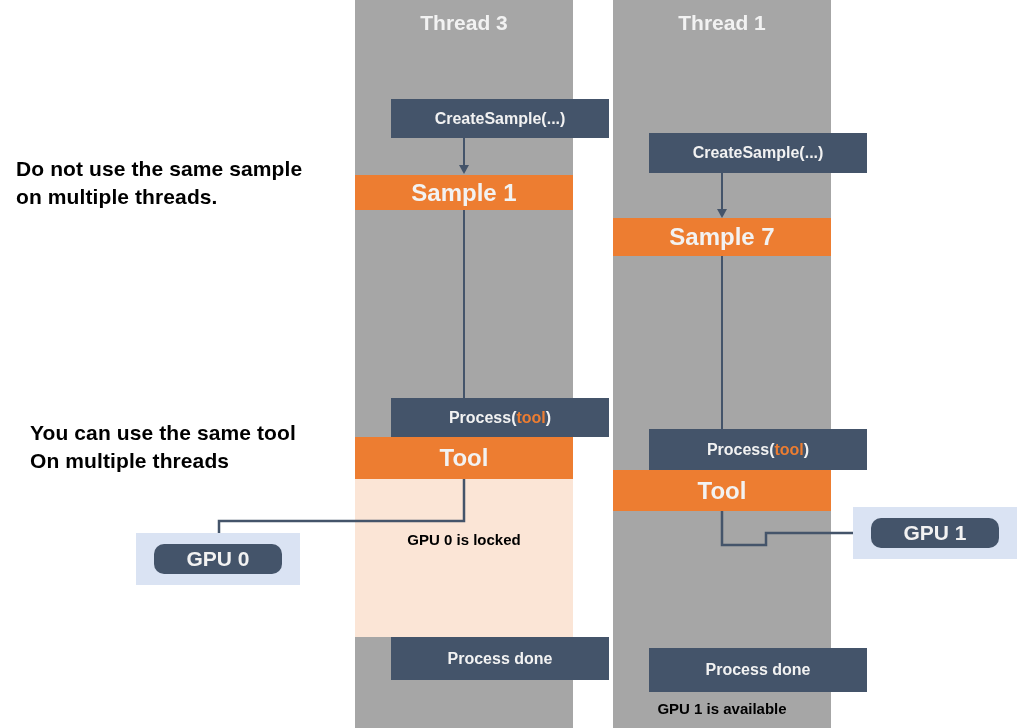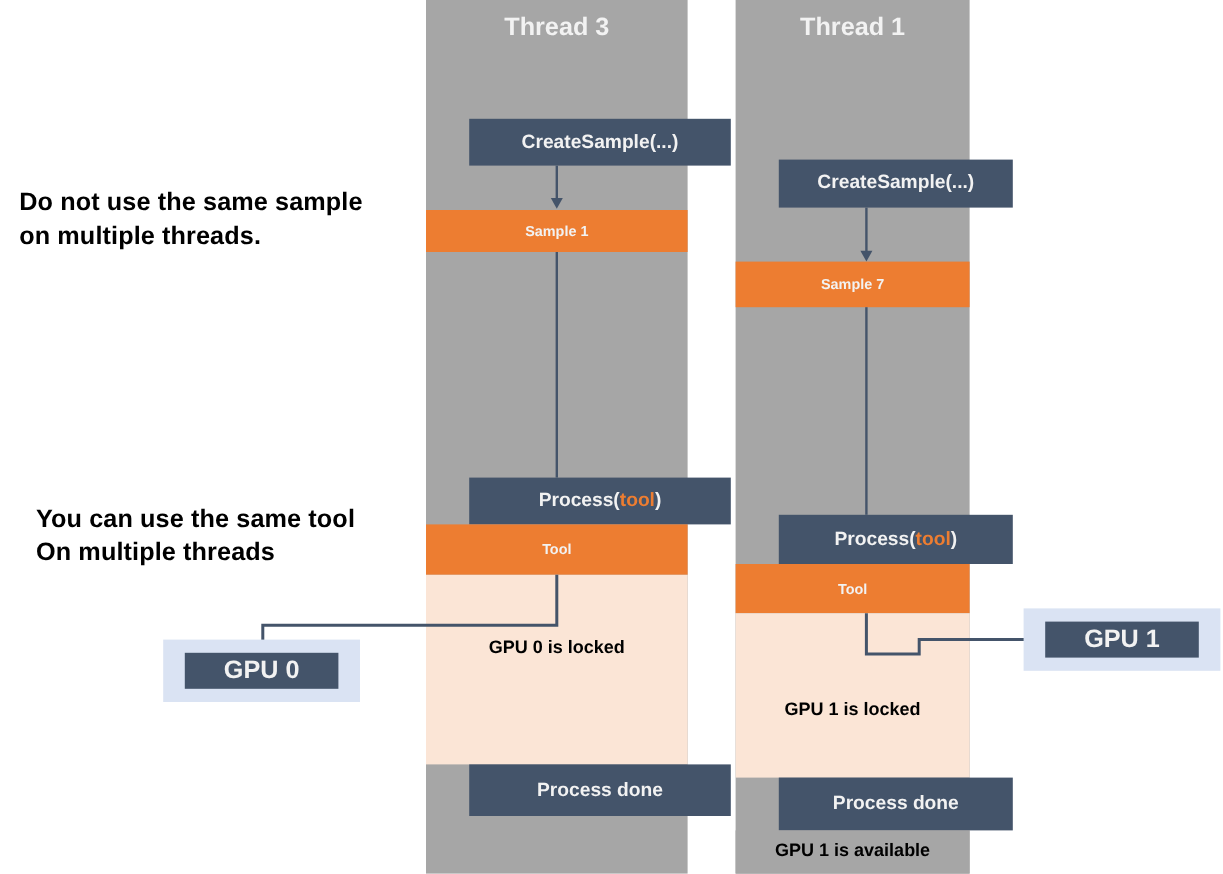--- a/index.html
+++ b/index.html
@@ -24,60 +24,60 @@
   }
   #note-sample{left:16px;top:155px;width:340px;}
   #note-tool{left:30px;top:419px;width:330px;}
 
   
   .thread-col{
     position:absolute;
     background:#a6a6a6;
   }
   #thread0-col{left:355px;top:0px;width:218px;height:728px;}
-  #thread1-col{left:613px;top:0px;width:195px;height:728px;text-decoration:underline;}
+  #thread1-col{left:613px;top:0px;width:218px;height:728px;text-decoration:underline;}
 
   .thread-title{
     position:absolute;
     left:0;width:100%;
     text-align:center;
     color:#f2f2f2;
     font-weight:bold;
     font-size:21px;
   }
   #thread0-title{top:11px;}
   #thread1-title{top:11px;}
 
   .band{
     position:absolute;
     left:0;width:100%;
     display:flex;align-items:center;justify-content:center;
     box-sizing:border-box;
   }
   .band-dark{background:#44546a;color:#f2f2f2;font-weight:bold;font-size:16px;margin-left:36px;}
-  .band-orange{background:#ed7d31;color:#f2f2f2;font-weight:bold;font-size:12px;}
+  .band-orange{background:#ed7d31;color:#f2f2f2;font-weight:bold;font-size:24px;}
   .band-locked{background:#fbe5d6;color:#000000;font-weight:bold;font-size:15px;}
   .band-avail{background:#a6a6a6;color:#000000;font-weight:bold;font-size:15px;}
   .tool-word{color:#ed7d31;}
 
   
   .connector{position:absolute;left:0;top:0;width:1019px;height:728px;pointer-events:none;}
 
   
   .gpu-outer{
     position:absolute;
     background:#dae3f3;
     display:flex;align-items:center;justify-content:center;
   }
   .gpu-inner{
     background:#44546a;
     color:#f2f2f2;
     font-weight:bold;
     font-size:21px;
-    display:flex;align-items:center;justify-content:center;
+    display:flex;align-items:center;justify-content:center;border-radius:10px;
   }
   #gpu0-outer{left:136px;top:533px;width:164px;height:52px;}
   #gpu0-inner{width:128px;height:30px;}
   #gpu1-outer{left:853px;top:507px;width:164px;height:52px;}
   #gpu1-inner{width:128px;height:30px;}
 </style>
 </head>
 <body>
 
 <div class="canvas">
@@ -111,21 +111,20 @@
     <div class="band band-orange" style="top:218px;height:38px;">Sample 7</div>
 
     <div class="band band-dark" style="top:429px;height:41px;">
       <span>Process(</span>
         <span class="tool-word">tool</span>
         <span>)</span>
     </div>
 
     <div class="band band-orange" style="top:470px;height:41px;">Tool</div>
 
-    <div class="band band-locked" style="top:511px;height:137px;align-items:flex-start;padding-top:72px;">GPU 1 is locked</div>
 
     <div class="band band-dark" style="top:648px;height:44px;">Process done</div>
 
     <div class="band band-avail" style="top:692px;height:36px;align-items:flex-start;padding-top:8px;">GPU 1 is available</div>
   </div>
 
   <svg class="connector" width="1019" height="728" viewBox="0 0 1019 728">
 
     <g>
       <line x1="464" y1="138" x2="464" y2="166" stroke="#44546a" stroke-width="2"></line>

